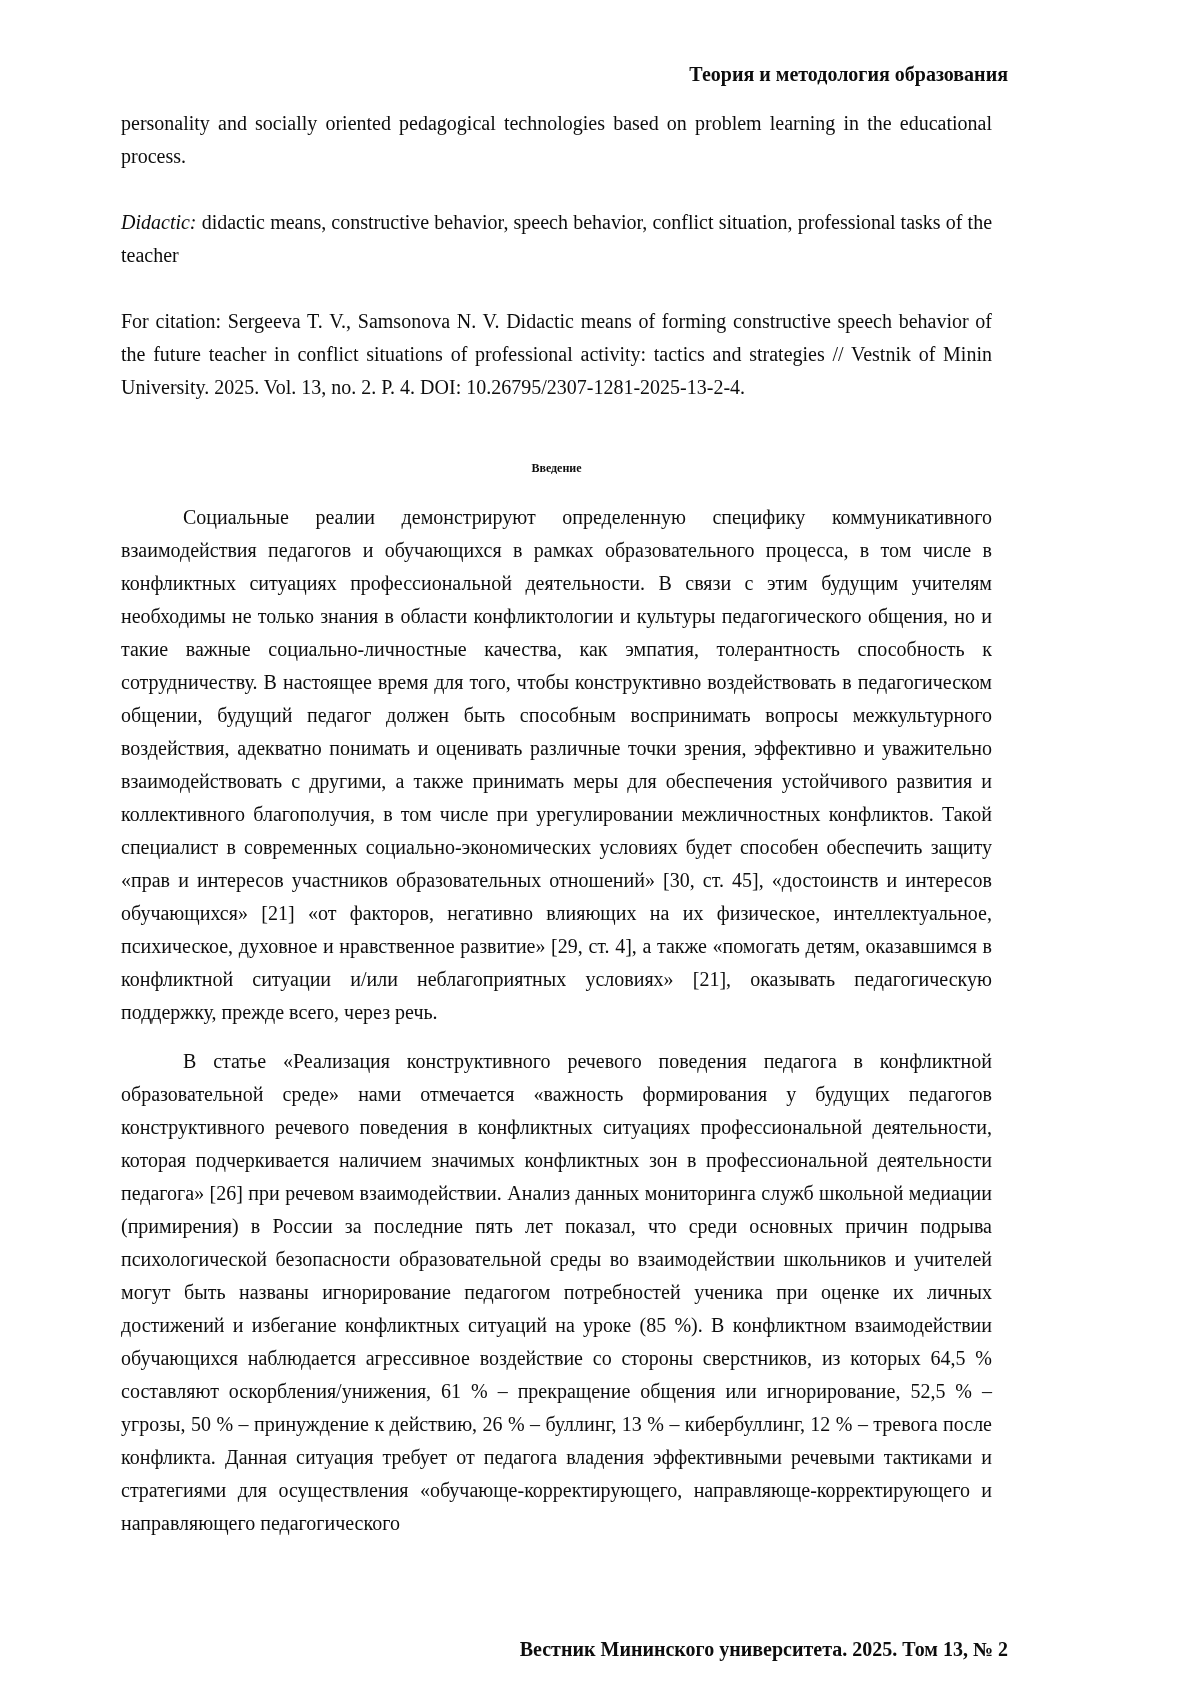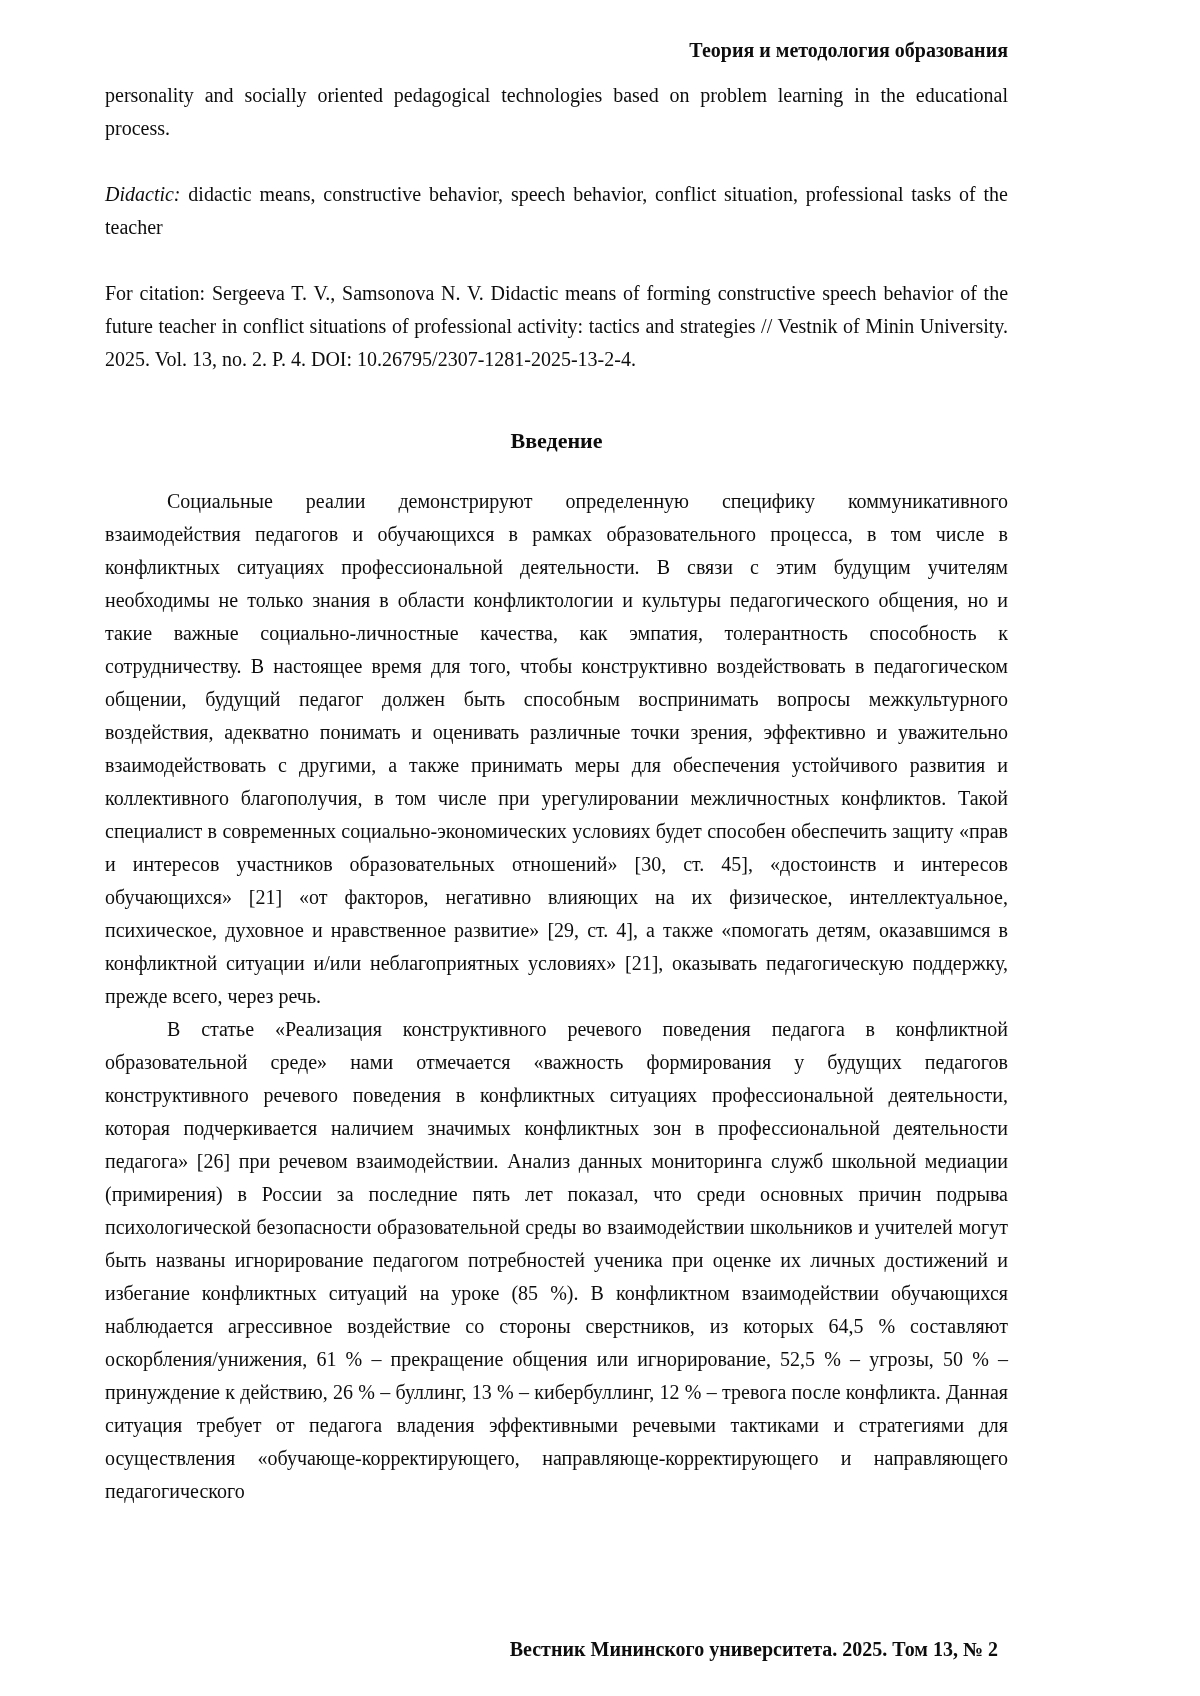--- a/index.html
+++ b/index.html
@@ -6,59 +6,59 @@
     margin: 0;
     padding: 0;
     background: #ffffff;
   }
   .page {
     position: relative;
     width: 1200px;
     height: 1696px;
     background: #ffffff;
     box-sizing: border-box;
-    padding: 34px 192px 0 105px;
+    padding: 58px 192px 0 105px;
     font-family: "Liberation Serif", serif;
     font-size: 20px;
     line-height: 33px;
     color: #0d0d0d;
     overflow: hidden;
   }
   .running-head {
     text-align: right;
     font-weight: bold;
     margin: 0 0 12px 0;
   }
   p.para {
-    margin: 0;
+    margin: 16px;
     text-align: justify;
     text-justify: inter-word;
   }
   p.spaced {
     margin-bottom: 33px;
   }
   .indent {
     text-indent: 62px;
   }
   .kw-label {
     font-style: italic;
   }
   .cit-label {
     font-weight: normal;
   }
   h2.section-title {
-    font-size: 22px;
+    font-size: 12px;
     line-height: 33px;
     font-weight: bold;
     text-align: center;
-    margin: 48px 0 28px 0;
+    margin: 48px 0 16px 0;
   }
   .page-footer {
     position: absolute;
-    right: 202px;
+    right: 192px;
     bottom: 30px;
     font-weight: bold;
     white-space: nowrap;
   }
 </style>
 </head>
 <body>
 
 <div class="page">
 

